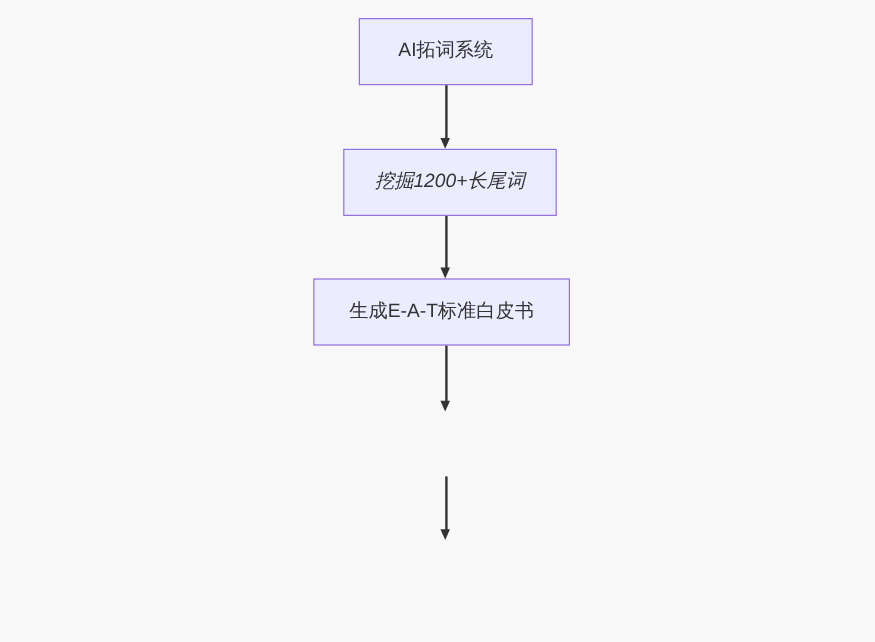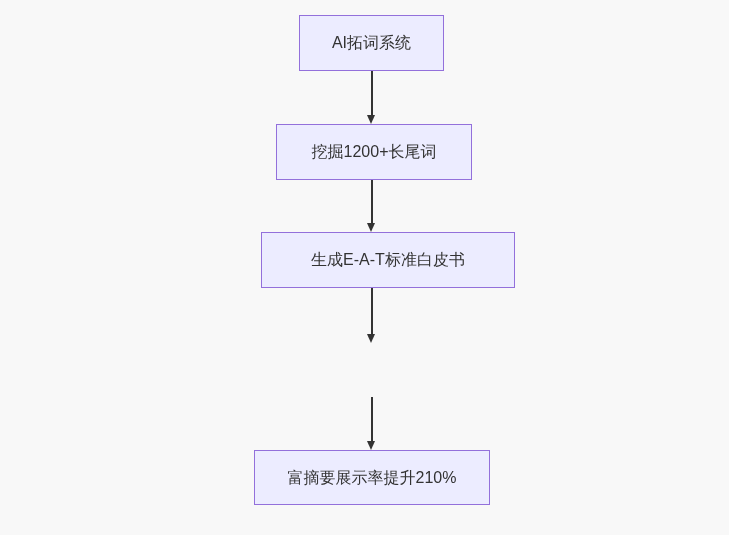--- a/index.html
+++ b/index.html
@@ -30,22 +30,22 @@
     text-align: center;
   }
   .node-label {
     color: var(--text);
     font-size: 16px;
     line-height: 1.2;
     white-space: nowrap;
   }
   
   .n0 { left: 299px; top: 15px;  width: 145px; height: 56px; }
-  .n1 { left: 276px; top: 124px; width: 196px; height: 56px; }
-  .n2 { left: 261px; top: 232px; width: 254px; height: 56px; }
+  .n1 { left: 286px; top: 124px; width: 178px; height: 56px; font-style: italic; }
+  .n2 { left: 261px; top: 232px; width: 214px; height: 56px; }
   .n3 { left: 264px; top: 343px; width: 215px; height: 54px; }
   .n4 { left: 254px; top: 450px; width: 236px; height: 55px; }
 
   .edge {
     position: absolute;
     left: 365px;
     width: 13px;
   }
   .e0 { top: 71px;  height: 53px; }
   .e1 { top: 180px; height: 52px; }
@@ -99,17 +99,14 @@
     <span class="edge-line"></span>
     <span class="edge-head"></span>
   </div>
 
 
   <div class="edge e3">
     <span class="edge-line"></span>
     <span class="edge-head"></span>
   </div>
 
-  <div class="node n4">
-    <span class="node-label">富摘要展示率提升210%</span>
-  </div>
 
 </div>
 
 </body></html>

